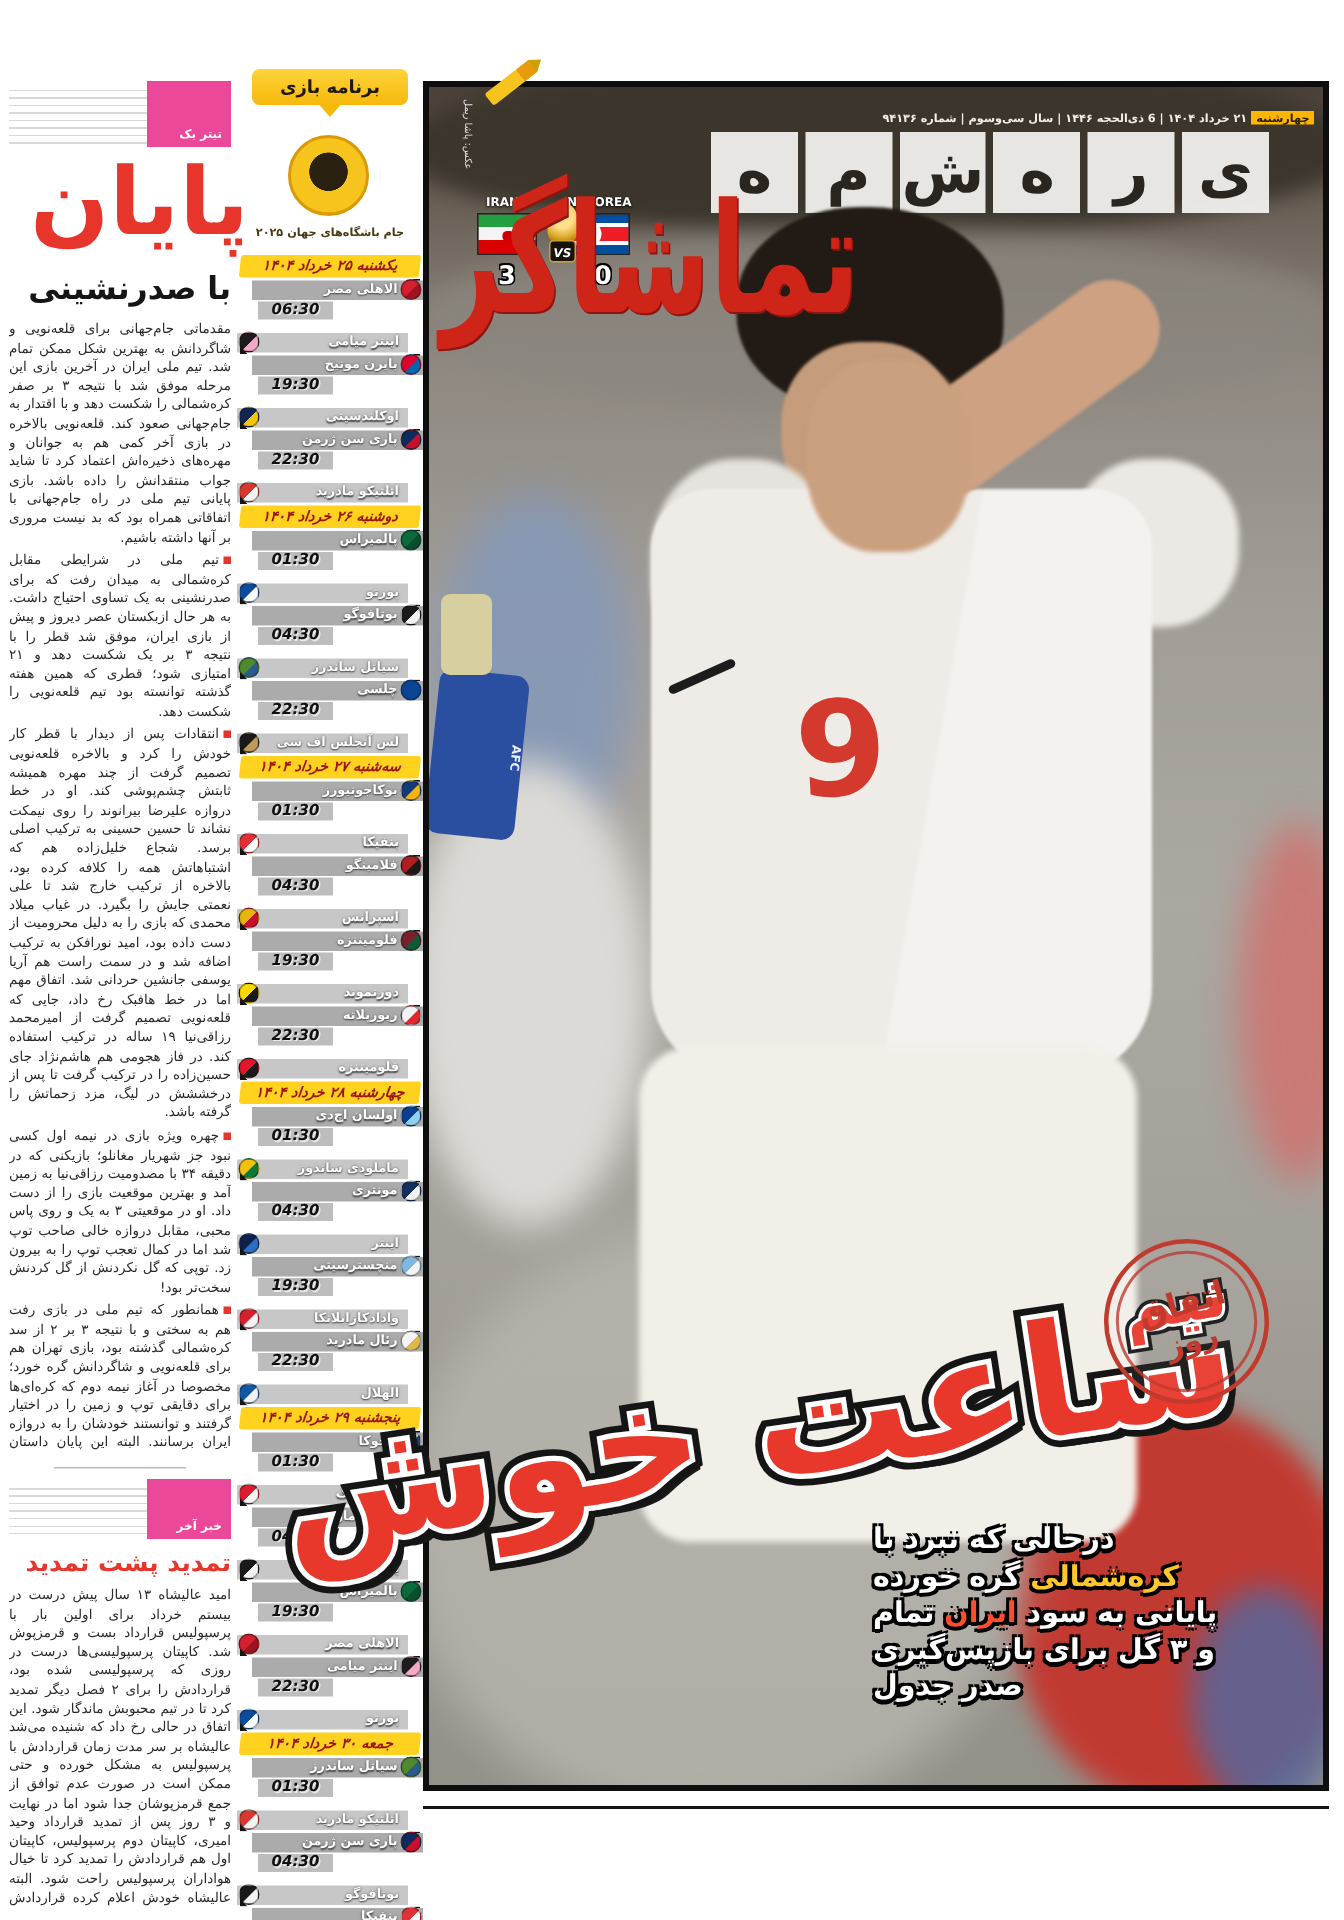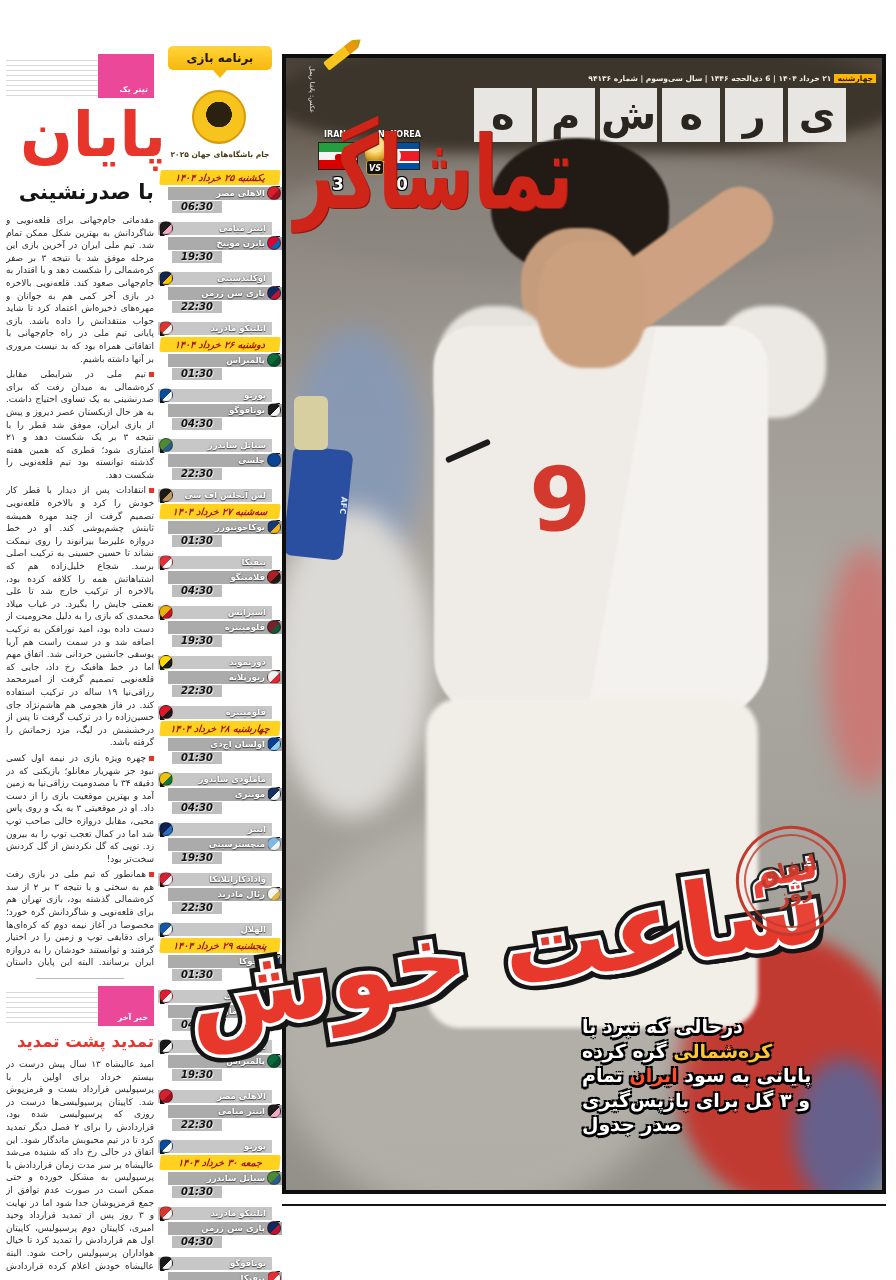--- a/index.html
+++ b/index.html
@@ -446,21 +446,21 @@
         <b>★</b>
       </div>
     <div class="trophy" data-name="trophy-icon"></div>
     <div class="vsbadge" data-name="vs-badge">VS</div>
     <span class="scorenum" style="left:16px;" data-name="home-score">3</span>
     <span class="scorenum" style="left:80px;" data-name="away-score">0</span>
   </div>
 
   <div class="caption" id="caption-block" data-name="cover-caption">
       <div class="cap-line" data-name="caption-line"><span class="seg-w" data-name="caption-segment">درحالی که نبرد با</span></div>
-      <div class="cap-line" data-name="caption-line"><span class="seg-y" data-name="caption-segment">کره‌شمالی</span><span class="seg-w" data-name="caption-segment"> گره کرده</span></div>
+      <div class="cap-line" data-name="caption-line"><span class="seg-y" data-name="caption-segment">کره‌شمالی</span><span class="seg-w" data-name="caption-segment"> گره خورده</span></div>
       <div class="cap-line" data-name="caption-line"><span class="seg-w" data-name="caption-segment">پایانی به سود </span><span class="seg-o" data-name="caption-segment">ایران</span><span class="seg-w" data-name="caption-segment"> تمام</span></div>
       <div class="cap-line" data-name="caption-line"><span class="seg-w" data-name="caption-segment">و ۳ گل برای بازپس‌گیری</span></div>
       <div class="cap-line" data-name="caption-line"><span class="seg-w" data-name="caption-segment">صدر جدول</span></div>
     </div>
 </div>
 <div class="abs underline-bar" data-name="photo-underline"></div>
 
 <div class="abs paper-logo" data-name="tamashagar-logo">تماشاگر</div>
 <div class="abs pencil" data-name="pencil-icon"></div>
 

